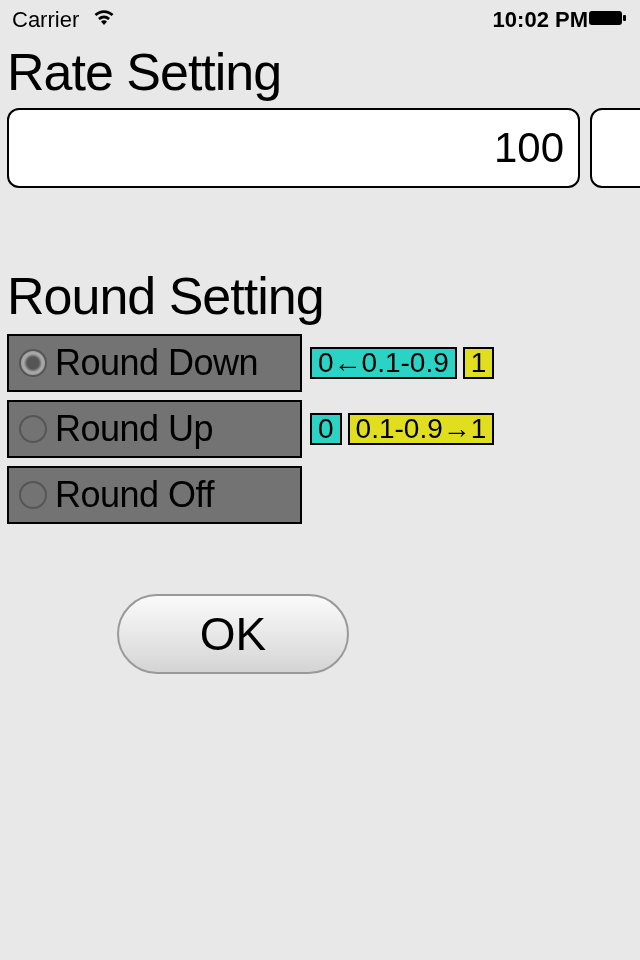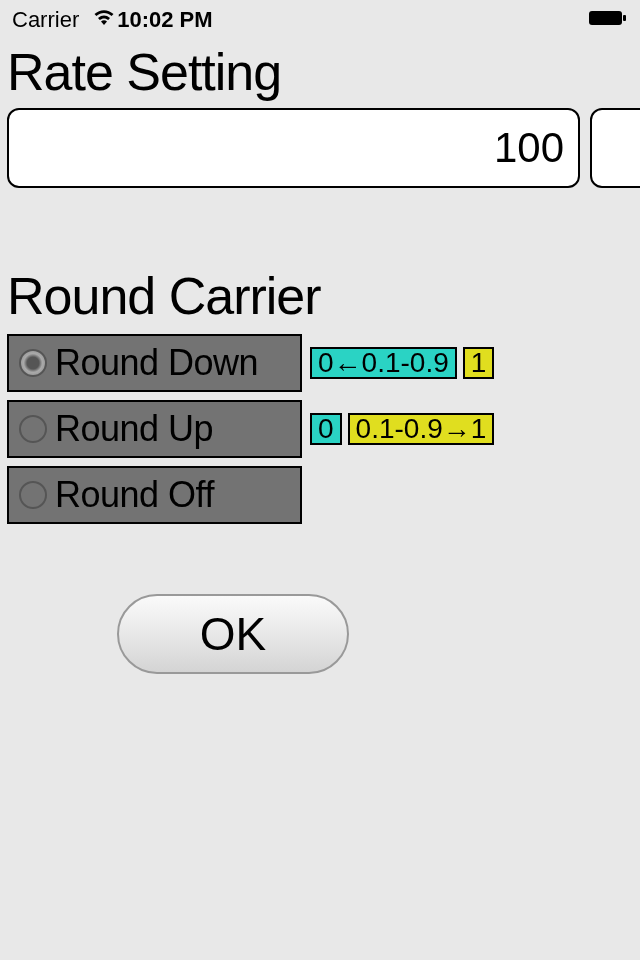--- a/index.html
+++ b/index.html
@@ -22,21 +22,21 @@
       font-size: 22px;
       color: #000;
     }
     .status-left {
       display: flex;
       align-items: center;
       gap: 12px;
     }
     .status-center {
       flex: 1;
-      text-align: left;
+      text-align: right;
       font-weight: 600;
     }
     .status-right {
       display: flex;
       align-items: center;
     }
     .wifi-icon svg {
       width: 26px;
       height: 20px;
     }
@@ -164,21 +164,21 @@
 
 <div class="content">
   <div class="section-title">Rate Setting</div>
   <div class="rate-inputs">
     <input class="rate-input" value="100" style="">
     <input class="rate-input" value="108" style="">
 
   </div>
 
   <div class="round-section">
-    <div class="section-title">Round Carrier</div>
+    <div class="section-title">Round Setting</div>
 
     <div class="round-row">
       <div class="radio-box">
         <div class="radio-circle selected"></div>
         <span class="radio-label">Round Down</span>
       </div>
       <div class="chips">
         <div class="chip chip-cyan">0←0.1-0.9</div>
         <div class="chip chip-yellow">1</div>
       </div>

